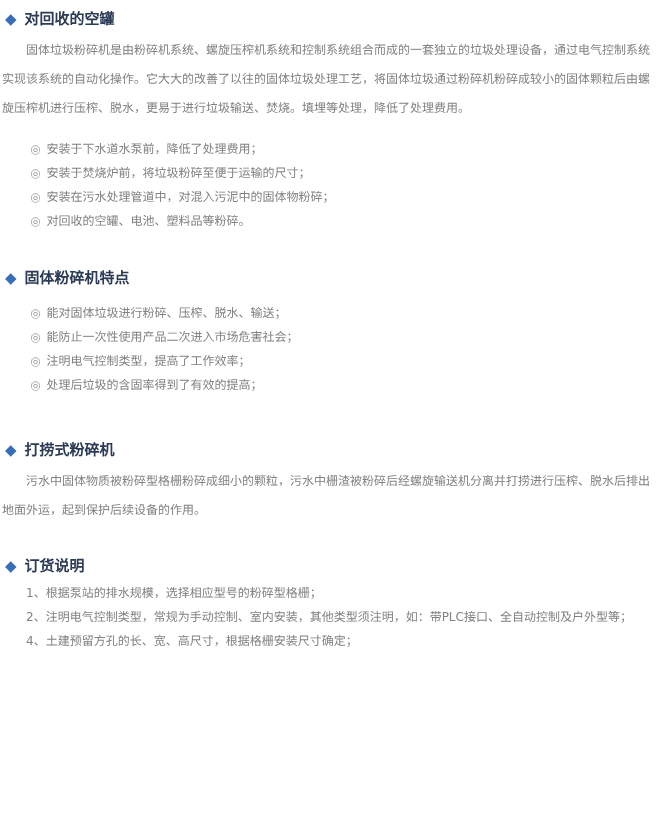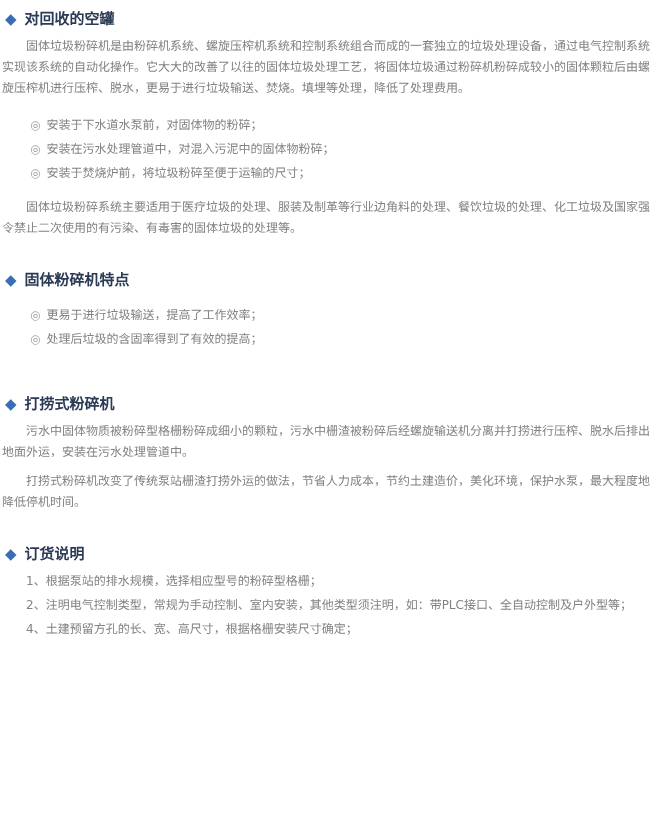--- a/index.html
+++ b/index.html
@@ -32,21 +32,21 @@
   .section-heading .diamond {
     color: #3a6db8;
     font-size: 15px;
     font-weight: normal;
     margin-right: 8px;
     line-height: 18px;
   }
   
   p.para {
     text-indent: 2em;
-    line-height: 21px;
+    line-height: 29px;
     margin: 8px 0;
   }
   
   .bullet-list {
     margin: 14px 0 12px 0;
   }
   .bullet-item {
     margin: 0 0 0 28px;
     padding: 5px 0;
     line-height: 14px;
@@ -74,58 +74,65 @@
 <div class="doc">
 
   <div class="section">
     <div class="section-heading">
       <span class="diamond">◆</span>
       <span>对回收的空罐</span>
     </div>
     <p class="para">固体垃圾粉碎机是由粉碎机系统、螺旋压榨机系统和控制系统组合而成的一套独立的垃圾处理设备，通过电气控制系统实现该系统的自动化操作。它大大的改善了以往的固体垃圾处理工艺，将固体垃圾通过粉碎机粉碎成较小的固体颗粒后由螺旋压榨机进行压榨、脱水，更易于进行垃圾输送、焚烧。填埋等处理，降低了处理费用。</p>
     <div class="bullet-list">
       <div class="bullet-item">
-        <span class="ring">◎</span><span>安装于下水道水泵前，对固体物的粉碎；</span>
+        <span class="ring">◎</span><span>安装于下水道水泵前，降低了处理费用；</span>
+      </div>
+      <div class="bullet-item">
+        <span class="ring">◎</span><span>安装于焚烧炉前，将垃圾粉碎至便于运输的尺寸；</span>
       </div>
       <div class="bullet-item">
         <span class="ring">◎</span><span>安装在污水处理管道中，对混入污泥中的固体物粉碎；</span>
       </div>
       <div class="bullet-item">
-        <span class="ring">◎</span><span>安装于焚烧炉前，将垃圾粉碎至便于运输的尺寸；</span>
+        <span class="ring">◎</span><span>对回收的空罐、电池、塑料品等粉碎。</span>
       </div>
     </div>
-    <p class="para">固体垃圾粉碎系统主要适用于医疗垃圾的处理、服装及制革等行业边角料的处理、餐饮垃圾的处理、化工垃圾及国家强令禁止二次使用的有污染、有毒害的固体垃圾的处理等。</p>
   </div>
 
   <div class="gap-md"></div>
 
   <div class="section">
     <div class="section-heading">
       <span class="diamond">◆</span>
       <span>固体粉碎机特点</span>
     </div>
     <div class="bullet-list">
       <div class="bullet-item">
-        <span class="ring">◎</span><span>更易于进行垃圾输送，提高了工作效率；</span>
+        <span class="ring">◎</span><span>能对固体垃圾进行粉碎、压榨、脱水、输送；</span>
+      </div>
+      <div class="bullet-item">
+        <span class="ring">◎</span><span>能防止一次性使用产品二次进入市场危害社会；</span>
+      </div>
+      <div class="bullet-item">
+        <span class="ring">◎</span><span>注明电气控制类型，提高了工作效率；</span>
       </div>
       <div class="bullet-item">
         <span class="ring">◎</span><span>处理后垃圾的含固率得到了有效的提高；</span>
       </div>
     </div>
   </div>
 
   <div class="gap-lg"></div>
 
   <div class="section">
     <div class="section-heading">
       <span class="diamond">◆</span>
       <span>打捞式粉碎机</span>
     </div>
-    <p class="para">污水中固体物质被粉碎型格栅粉碎成细小的颗粒，污水中栅渣被粉碎后经螺旋输送机分离并打捞进行压榨、脱水后排出地面外运，安装在污水处理管道中。</p>
-    <p class="para">打捞式粉碎机改变了传统泵站栅渣打捞外运的做法，节省人力成本，节约土建造价，美化环境，保护水泵，最大程度地降低停机时间。</p>
+    <p class="para">污水中固体物质被粉碎型格栅粉碎成细小的颗粒，污水中栅渣被粉碎后经螺旋输送机分离并打捞进行压榨、脱水后排出地面外运，起到保护后续设备的作用。</p>
   </div>
 
   <div class="gap-md"></div>
 
   <div class="section">
     <div class="section-heading">
       <span class="diamond">◆</span>
       <span>订货说明</span>
     </div>
     <div class="num-list">

